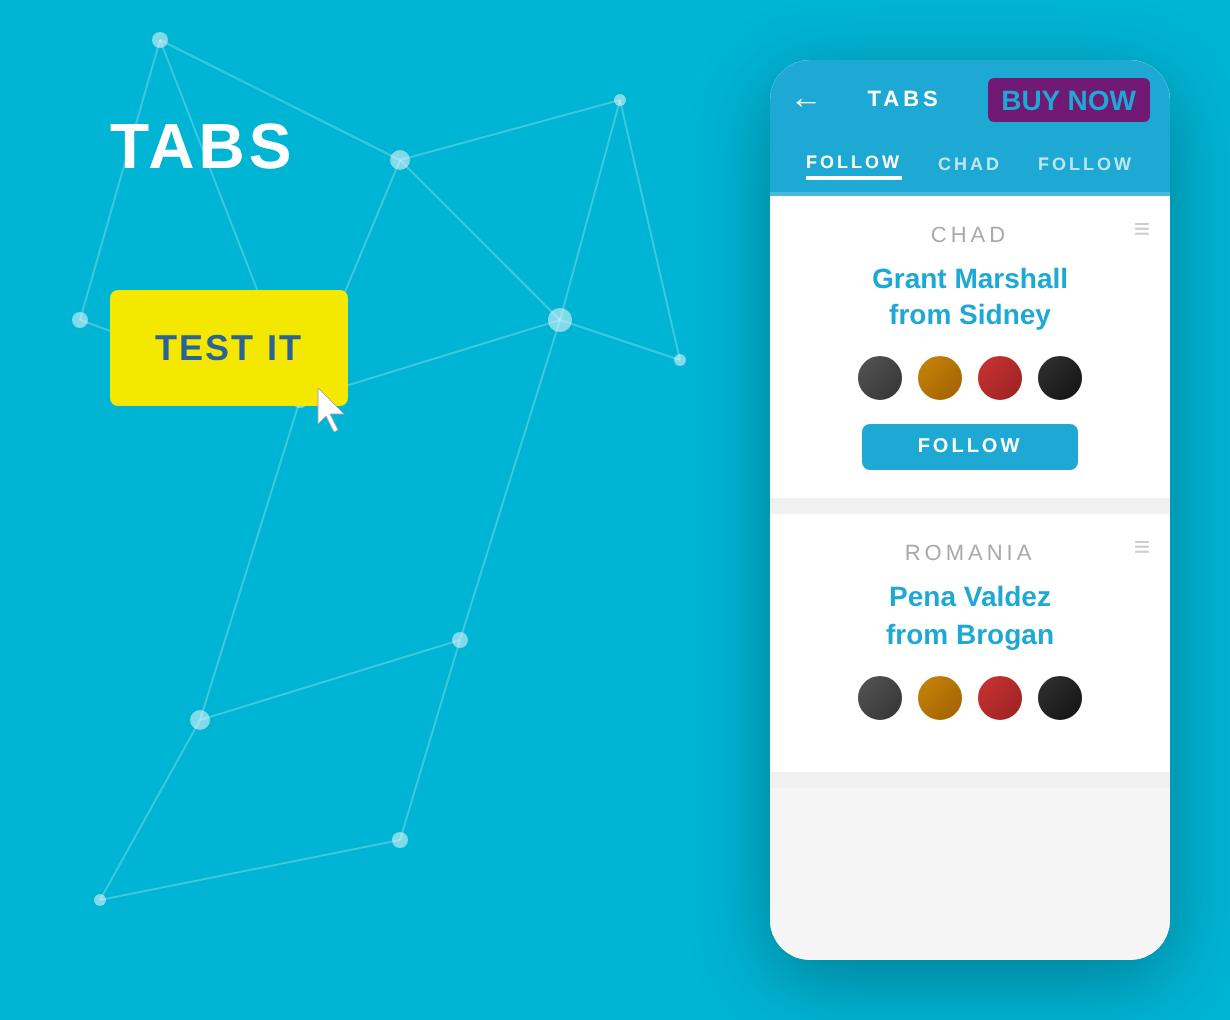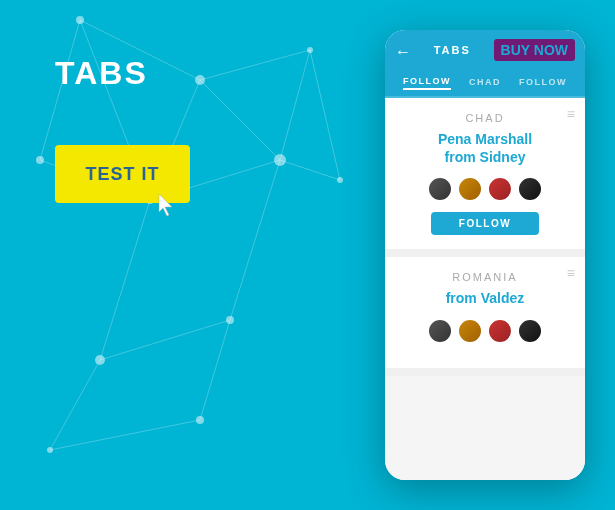--- a/index.html
+++ b/index.html
@@ -29,21 +29,21 @@
       font-size: 32px;
       font-weight: 900;
       letter-spacing: 2px;
     }
 
     
     .test-it-btn {
       position: absolute;
       top: 145px;
       left: 55px;
-      width: 135px;
+      width: 119px;
       height: 58px;
       background: #f5e800;
       border: none;
       border-radius: 4px;
       color: #2a6496;
       font-size: 18px;
       font-weight: 900;
       cursor: pointer;
       letter-spacing: 1px;
       display: flex;
@@ -287,37 +287,38 @@
       <span class="phone-tab">CHAD</span>
       <span class="phone-tab">FOLLOW</span>
     </div>
 
     <div class="phone-body">
 
       <div class="card-section">
         <span class="card-menu-icon">≡</span>
         <div class="card-region">CHAD</div>
         <div class="card-name">
-          <div>Pena Marshall</div>
+          <div>Grant Marshall</div>
           <div>from Sidney</div>
         </div>
         <div class="card-avatars">
           <div class="avatar-circle avatar-1"></div>
           <div class="avatar-circle avatar-2"></div>
           <div class="avatar-circle avatar-3"></div>
           <div class="avatar-circle avatar-4"></div>
         </div>
         <button class="follow-btn">FOLLOW</button>
       </div>
 
       <div class="card-section">
         <span class="card-menu-icon">≡</span>
         <div class="card-region">ROMANIA</div>
         <div class="card-name">
-          <div>from Valdez</div>
+          <div>Pena Valdez</div>
+          <div>from Brogan</div>
         </div>
         <div class="card-avatars">
           <div class="avatar-circle avatar-1"></div>
           <div class="avatar-circle avatar-2"></div>
           <div class="avatar-circle avatar-3"></div>
           <div class="avatar-circle avatar-4"></div>
         </div>
       </div>
 
     </div>

